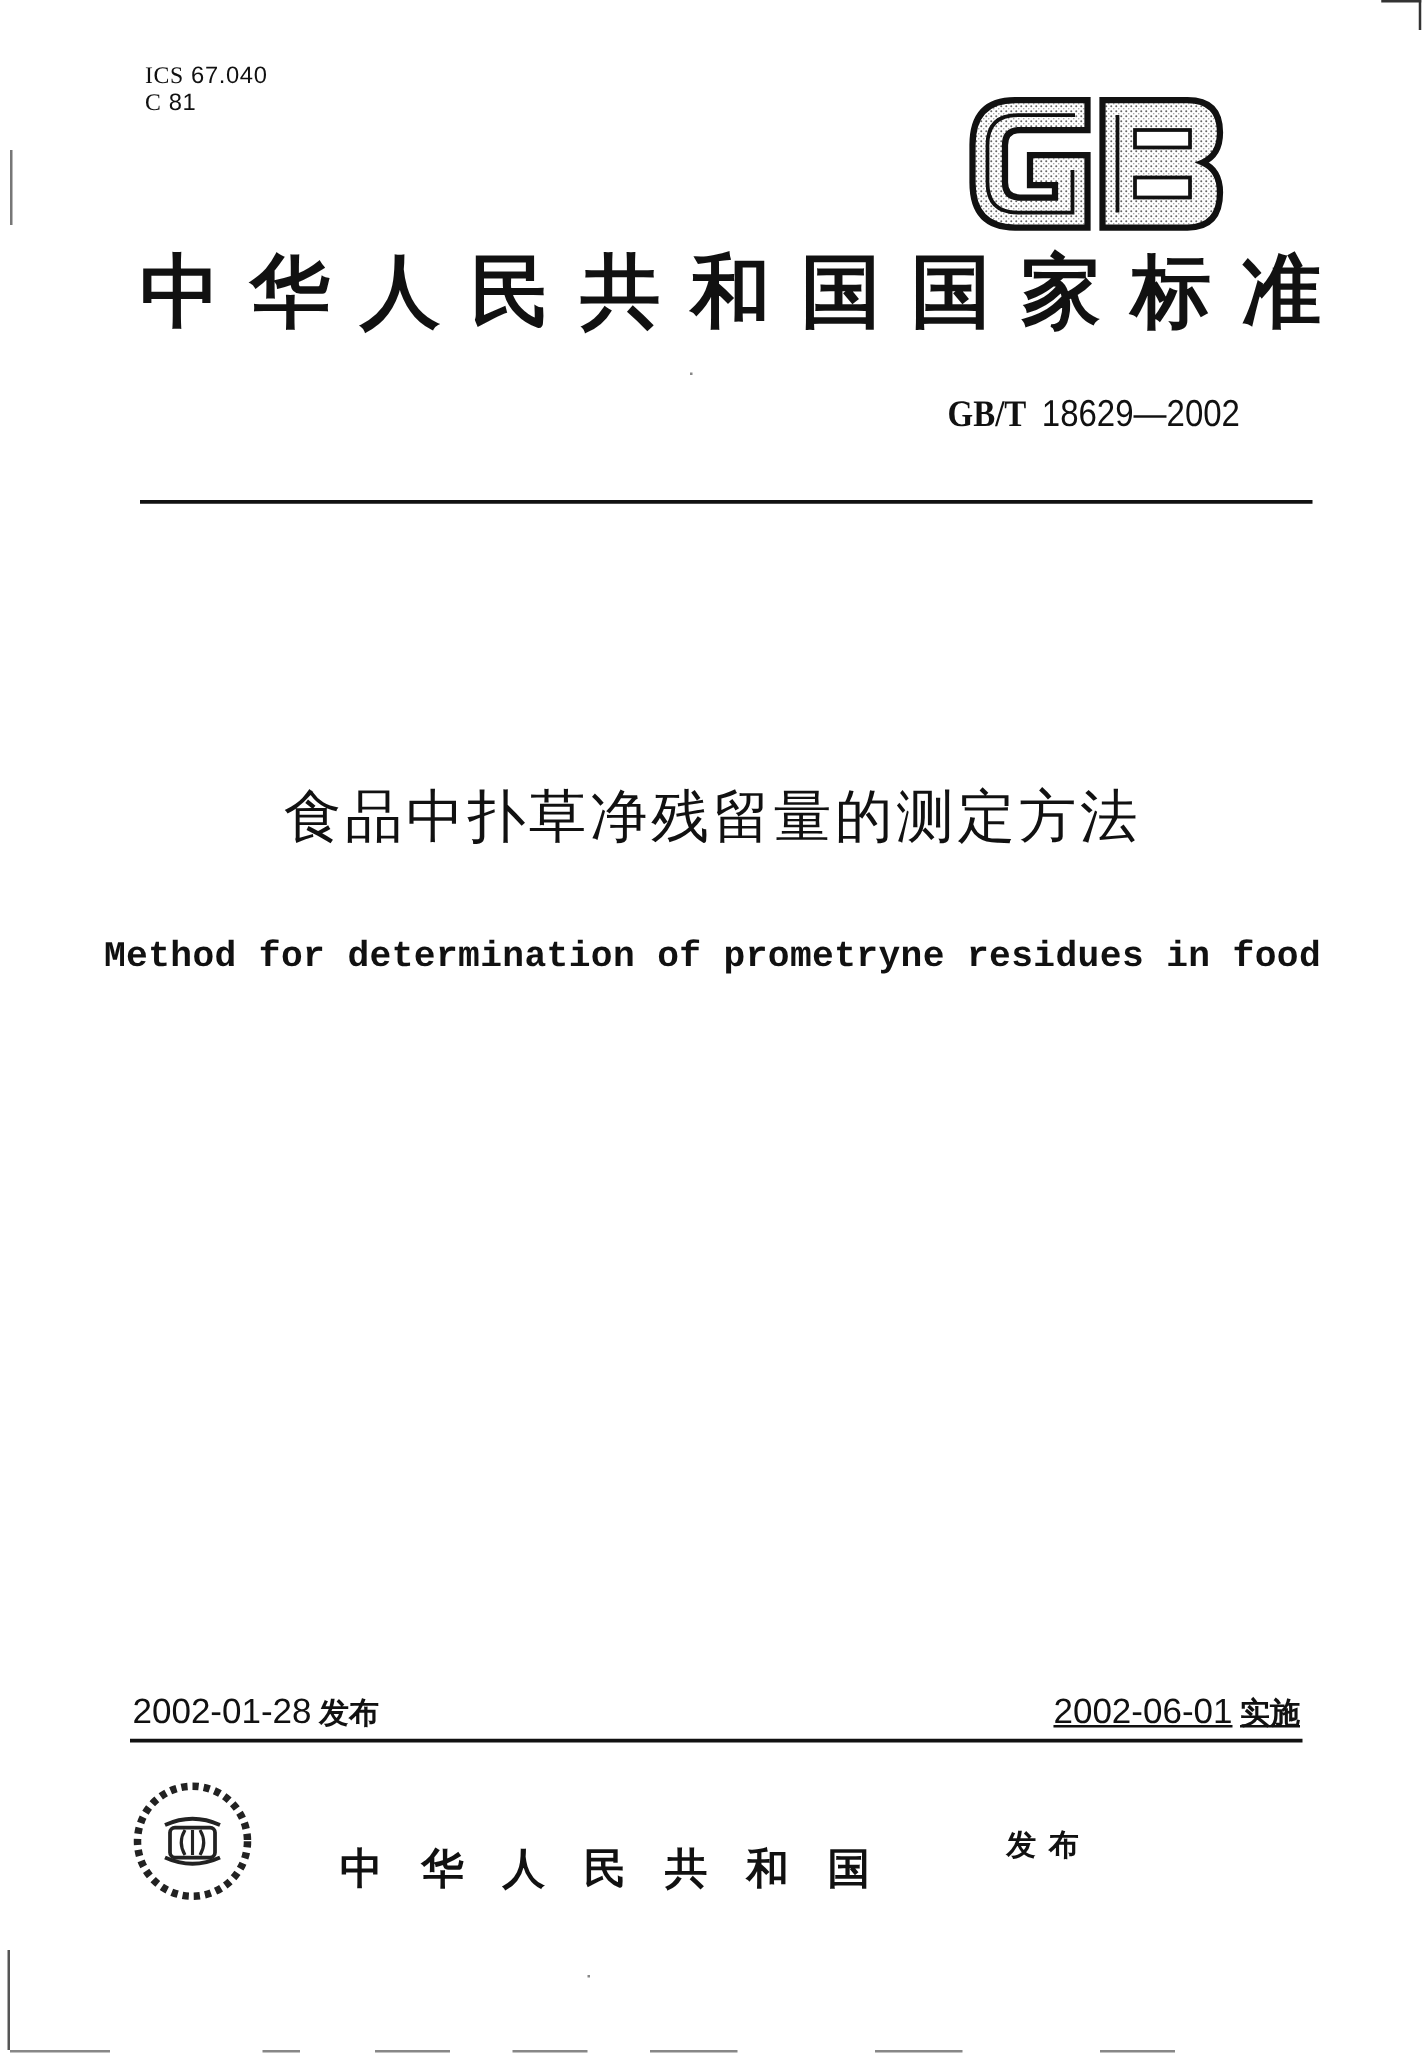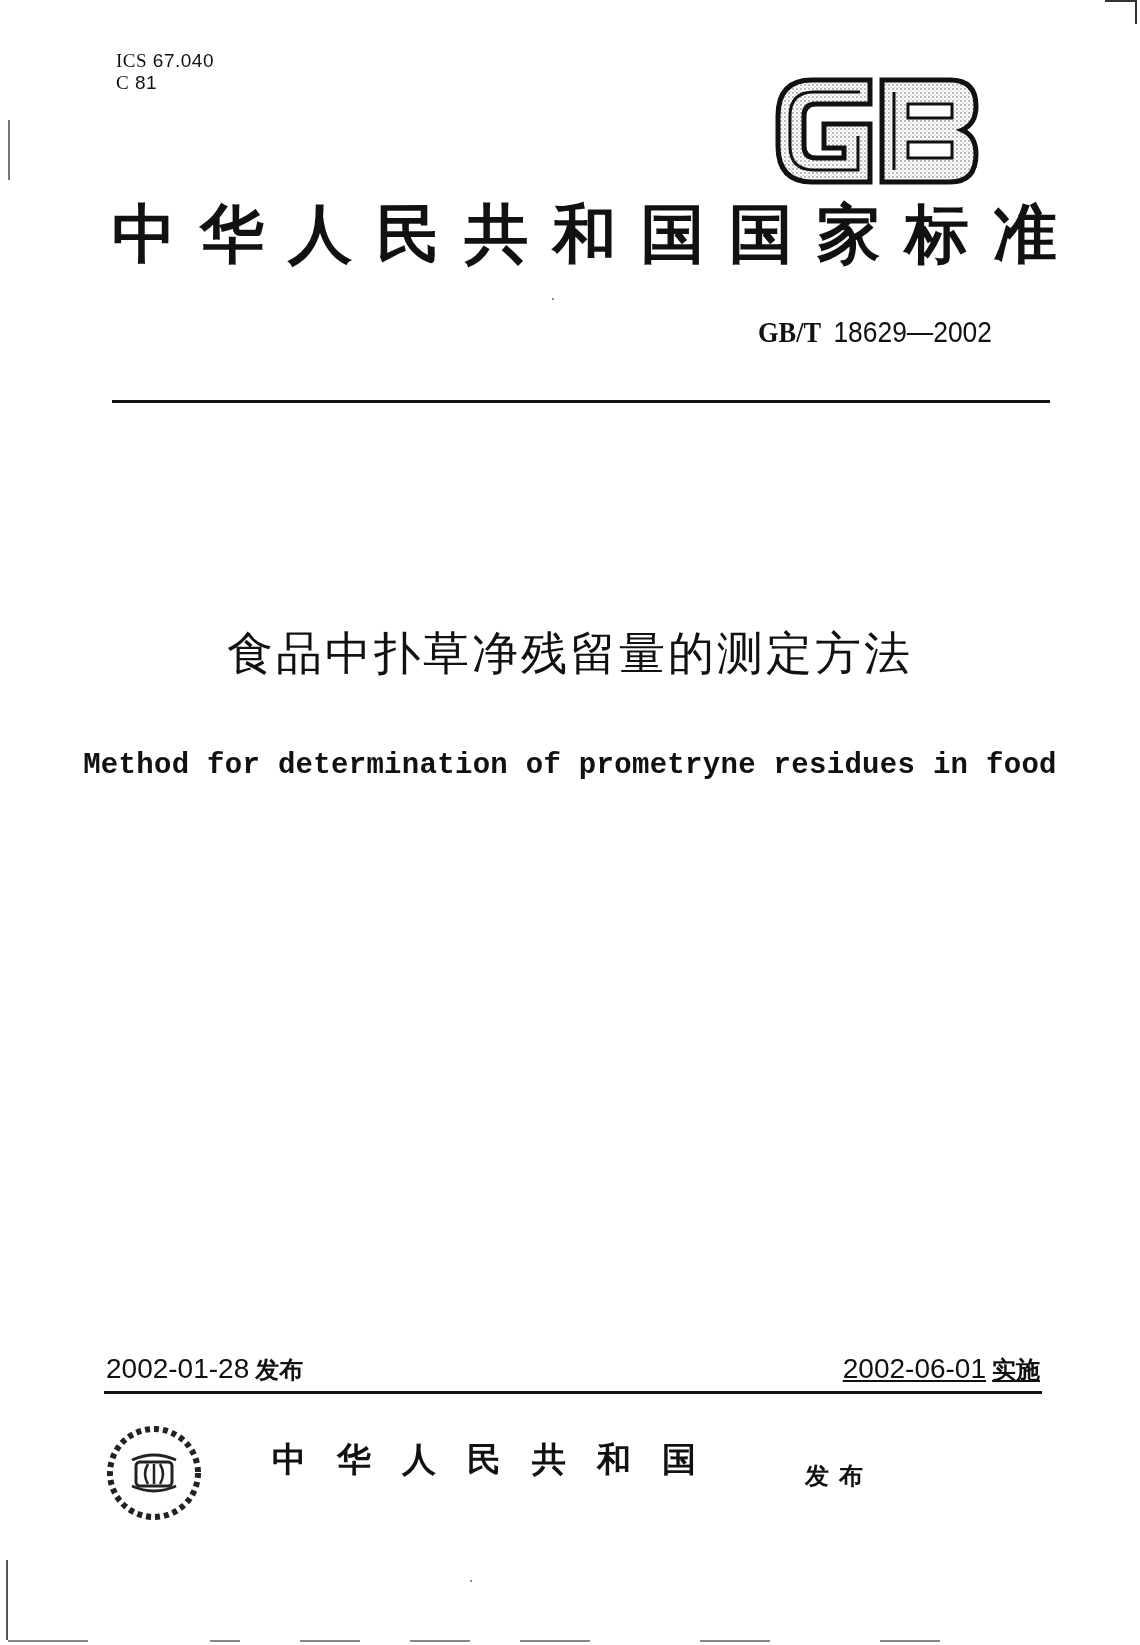--- a/index.html
+++ b/index.html
@@ -37,21 +37,21 @@
     }
     .date-left, .date-right {
       top: 1350px; font-family: "Liberation Sans", sans-serif; font-size: 28px; line-height: 38px;
     }
     .date-left { left: 106px; }
     .date-right { right: 100px; text-decoration: underline; }
     .date-left .suffix, .date-right .suffix { font-family: "DejaVu Sans", sans-serif; font-size: 24px; font-weight: bold; margin-left: 6px; }
     .rule-bottom { left: 104px; top: 1391px; width: 938px; height: 3px; background: #111; }
     .seal { left: 104px; top: 1424px; width: 100px; height: 98px; }
     .issuer { left: 272px; top: 1440px; font-family: "DejaVu Serif", serif; font-weight: bold; }
-    .issuer .line1 { font-size: 34px; line-height: 38px; letter-spacing: 31px; }
+    .issuer .line1 { font-size: 34px; line-height: 38px; letter-spacing: 31px; margin-top: 36px; }
     .issuer .line2 { font-size: 34px; line-height: 40px; letter-spacing: 0px; }
     .issue-word { left: 805px; top: 1460px; font-family: "DejaVu Sans", sans-serif; font-size: 24px; font-weight: bold; letter-spacing: 10px; }
     .margin-line-left { left: 8px; top: 120px; width: 2px; height: 60px; background: #777; }
     .margin-line-left2 { left: 6px; top: 1560px; width: 2px; height: 80px; background: #555; }
     .corner-mark { left: 1105px; top: 0; width: 30px; height: 22px; border-top: 2px solid #333; border-right: 2px solid #333; }
     .dot { width: 2px; height: 2px; background: #888; }
     .bottom-dash { top: 1640px; height: 2px; background: #888; }
   </style>
 </head>
 <body>

